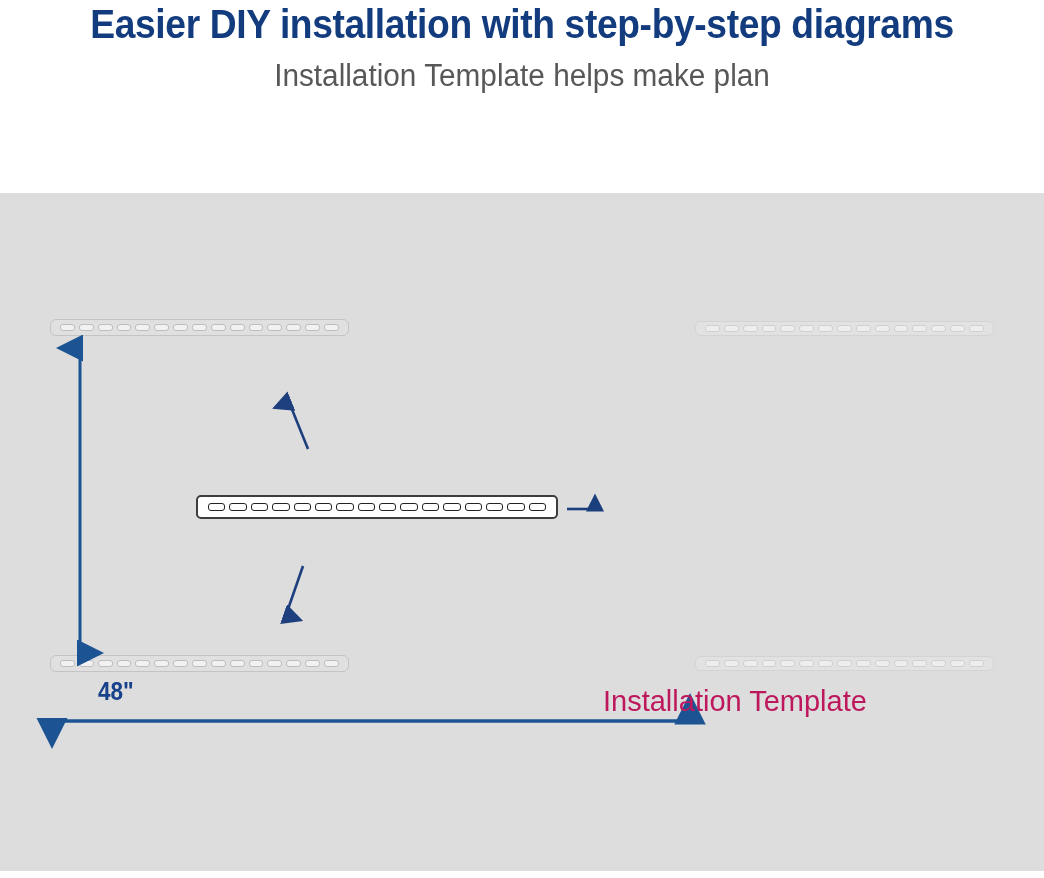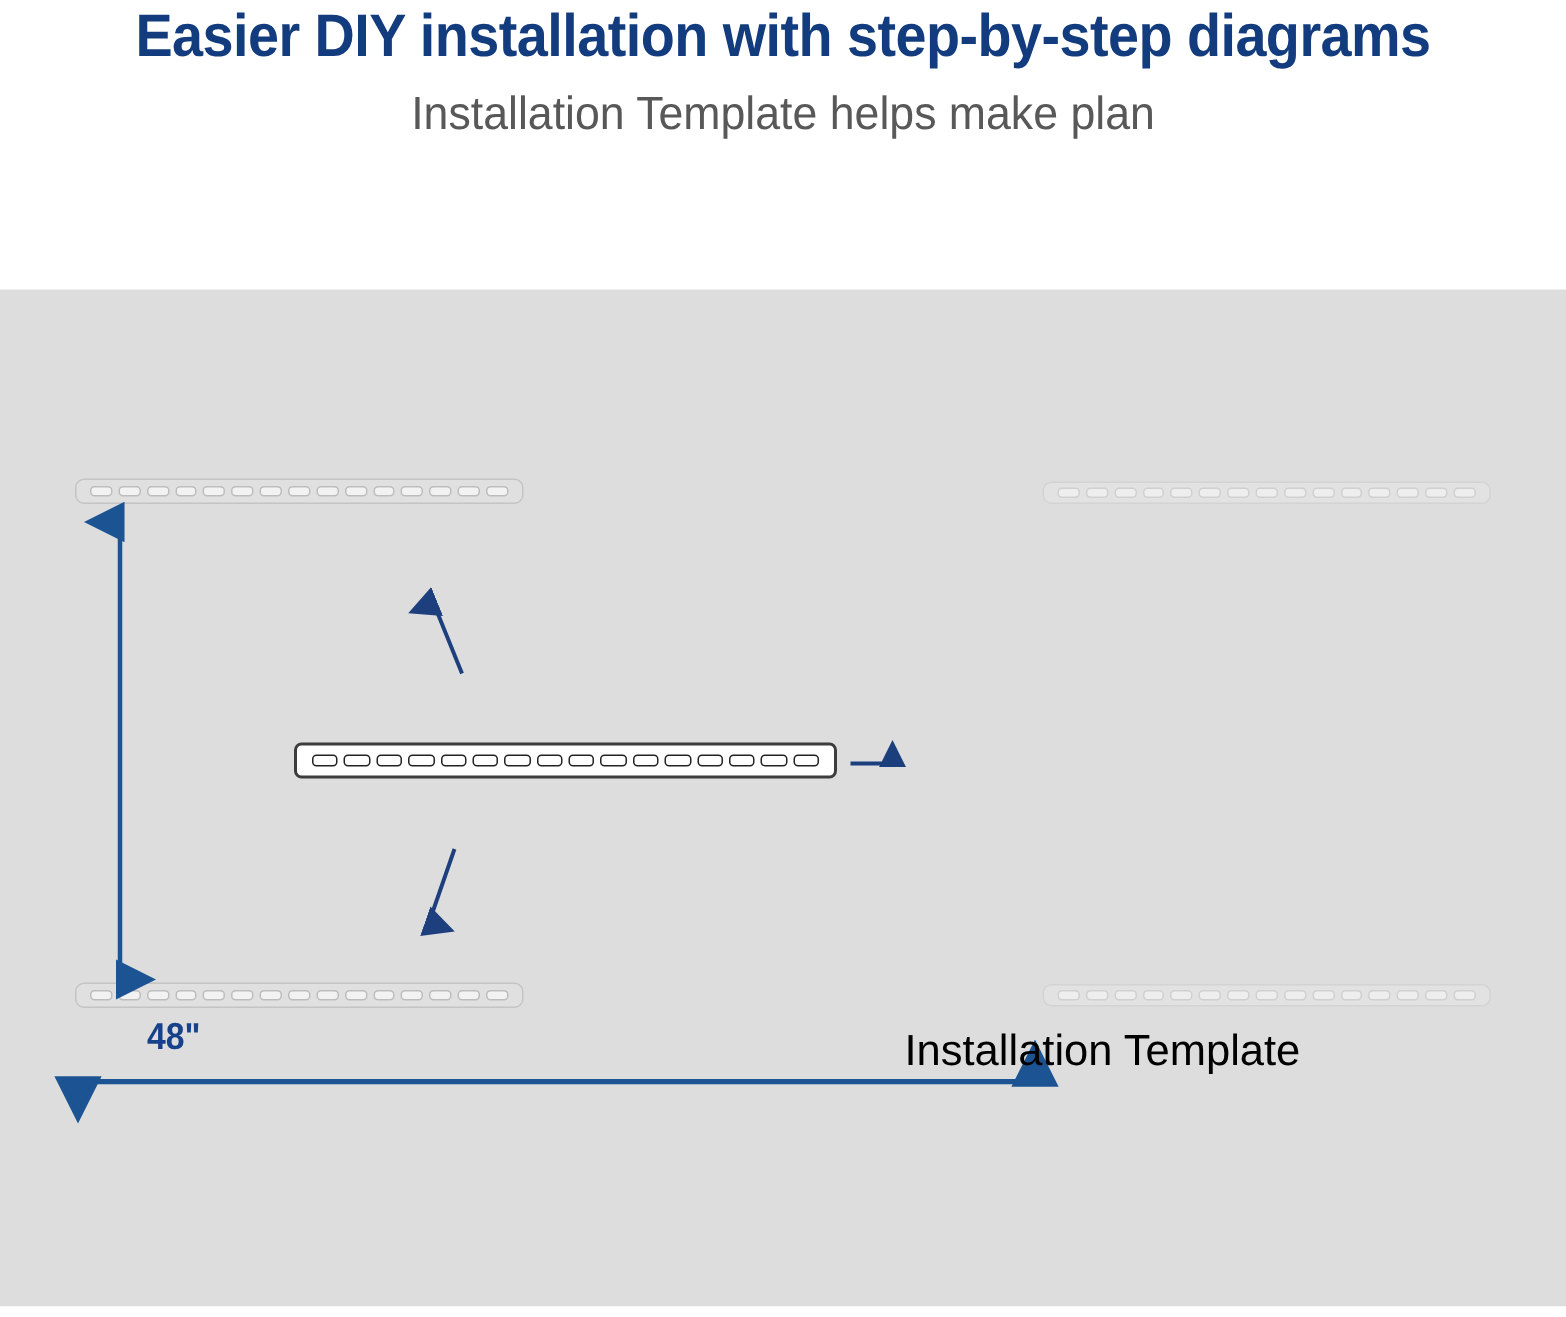--- a/index.html
+++ b/index.html
@@ -148,21 +148,21 @@
     transform: scaleX(0.9);
     transform-origin: left top;
     white-space: nowrap;
   }
   #label-48 { left: 98px; top: 484px; }
 
   #label-installation-template {
     position: absolute;
     left: 603px;
     top: 492px;
-    color: #000000;
+    color: #be185d;
     font-size: 29px;
     font-weight: 400;
     white-space: nowrap;
   }
 </style>
 </head>
 <body>
 
 <div id="header">
   <div id="title">Easier DIY installation with step-by-step diagrams</div>

